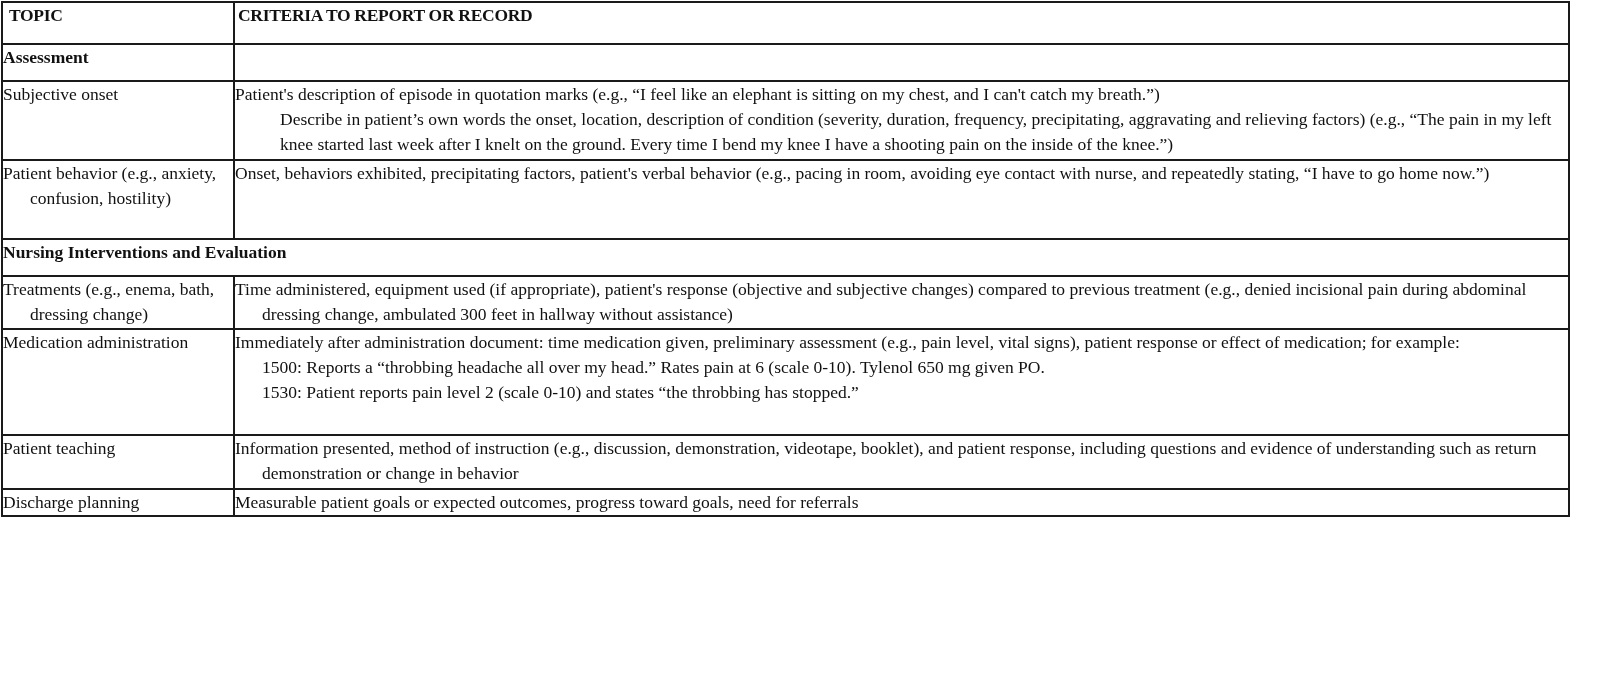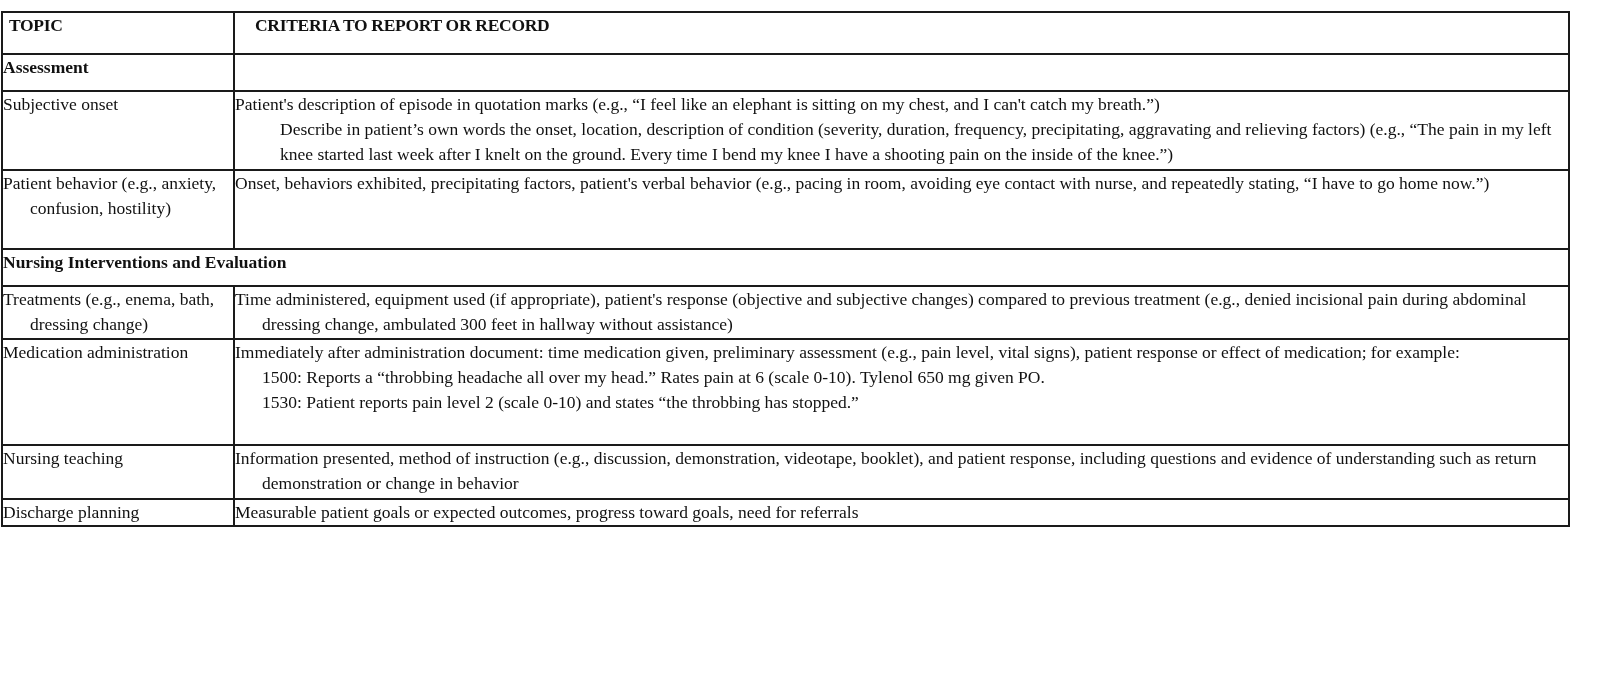--- a/index.html
+++ b/index.html
@@ -1,23 +1,23 @@
 <!DOCTYPE html>
 <html><head>
   <meta charset="utf-8">
   <style>
     html, body { margin:0; padding:0; background:#ffffff; }
     body { width:1600px; height:681px; overflow:hidden; font-family:"Liberation Serif","DejaVu Serif",serif; color:#111; }
-    table.doc { border-collapse:collapse; width:1567px; margin:0; table-layout:fixed; position:absolute; left:1px; top:11px; }
+    table.doc { border-collapse:collapse; width:1567px; margin:0; table-layout:fixed; position:absolute; left:1px; top:1px; }
     table.doc td { border:2px solid #1a1a1a; vertical-align:top; font-size:17.5px; line-height:25px; padding:0; }
     col.c1 { width:232px; }
     col.c2 { width:1335px; }
     .hdr td { height:40px; vertical-align:middle; font-weight:bold; letter-spacing:-0.3px; font-size:17.5px; }
     .hdr td.c1 { padding-left:6px; }
-    .hdr td.c2 { padding-left:20px; }
+    .hdr td.c2 { padding-left:3px; }
     .sec td { height:35px; vertical-align:middle; font-weight:bold; padding-left:10px; font-size:17px; }
     td.topic { padding:6px 4px 6px 10px; }
     td.crit { padding:6px 8px 6px 10px; }
     .hang { padding-left:27px; text-indent:-27px; display:block; }
     .indent { padding-left:27px; display:block; }
     .r-subj td { height:77px; }
     .r-beh td { height:77px;margin-top:16px; }
     .r-obj td { height:78px; }
     .r-treat td { height:51px; }
     .r-med td { height:104px; }
@@ -84,21 +84,21 @@
         </td>
       <td class="crit">
         <span class="hang">Immediately after administration document: time medication given, preliminary assessment (e.g., pain level, vital signs), patient response or effect of medication; for example:</span>
         <span class="indent">1500: Reports a “throbbing headache all over my head.” Rates pain at 6 (scale 0-10). Tylenol 650 mg given PO.</span>
         <span class="indent">1530: Patient reports pain level 2 (scale 0-10) and states “the throbbing has stopped.”</span>
       </td>
     </tr>
 
     <tr class="r-teach">
       <td class="topic">
-          <span class="hang">Nursing teaching</span>
+          <span class="hang">Patient teaching</span>
         </td>
       <td class="crit">
           <span class="hang">Information presented, method of instruction (e.g., discussion, demonstration, videotape, booklet), and patient response, including questions and evidence of understanding such as return demonstration or change in behavior</span>
         </td>
     </tr>
 
     <tr class="r-dis">
       <td class="topic">
           <span class="hang">Discharge planning</span>
         </td>

